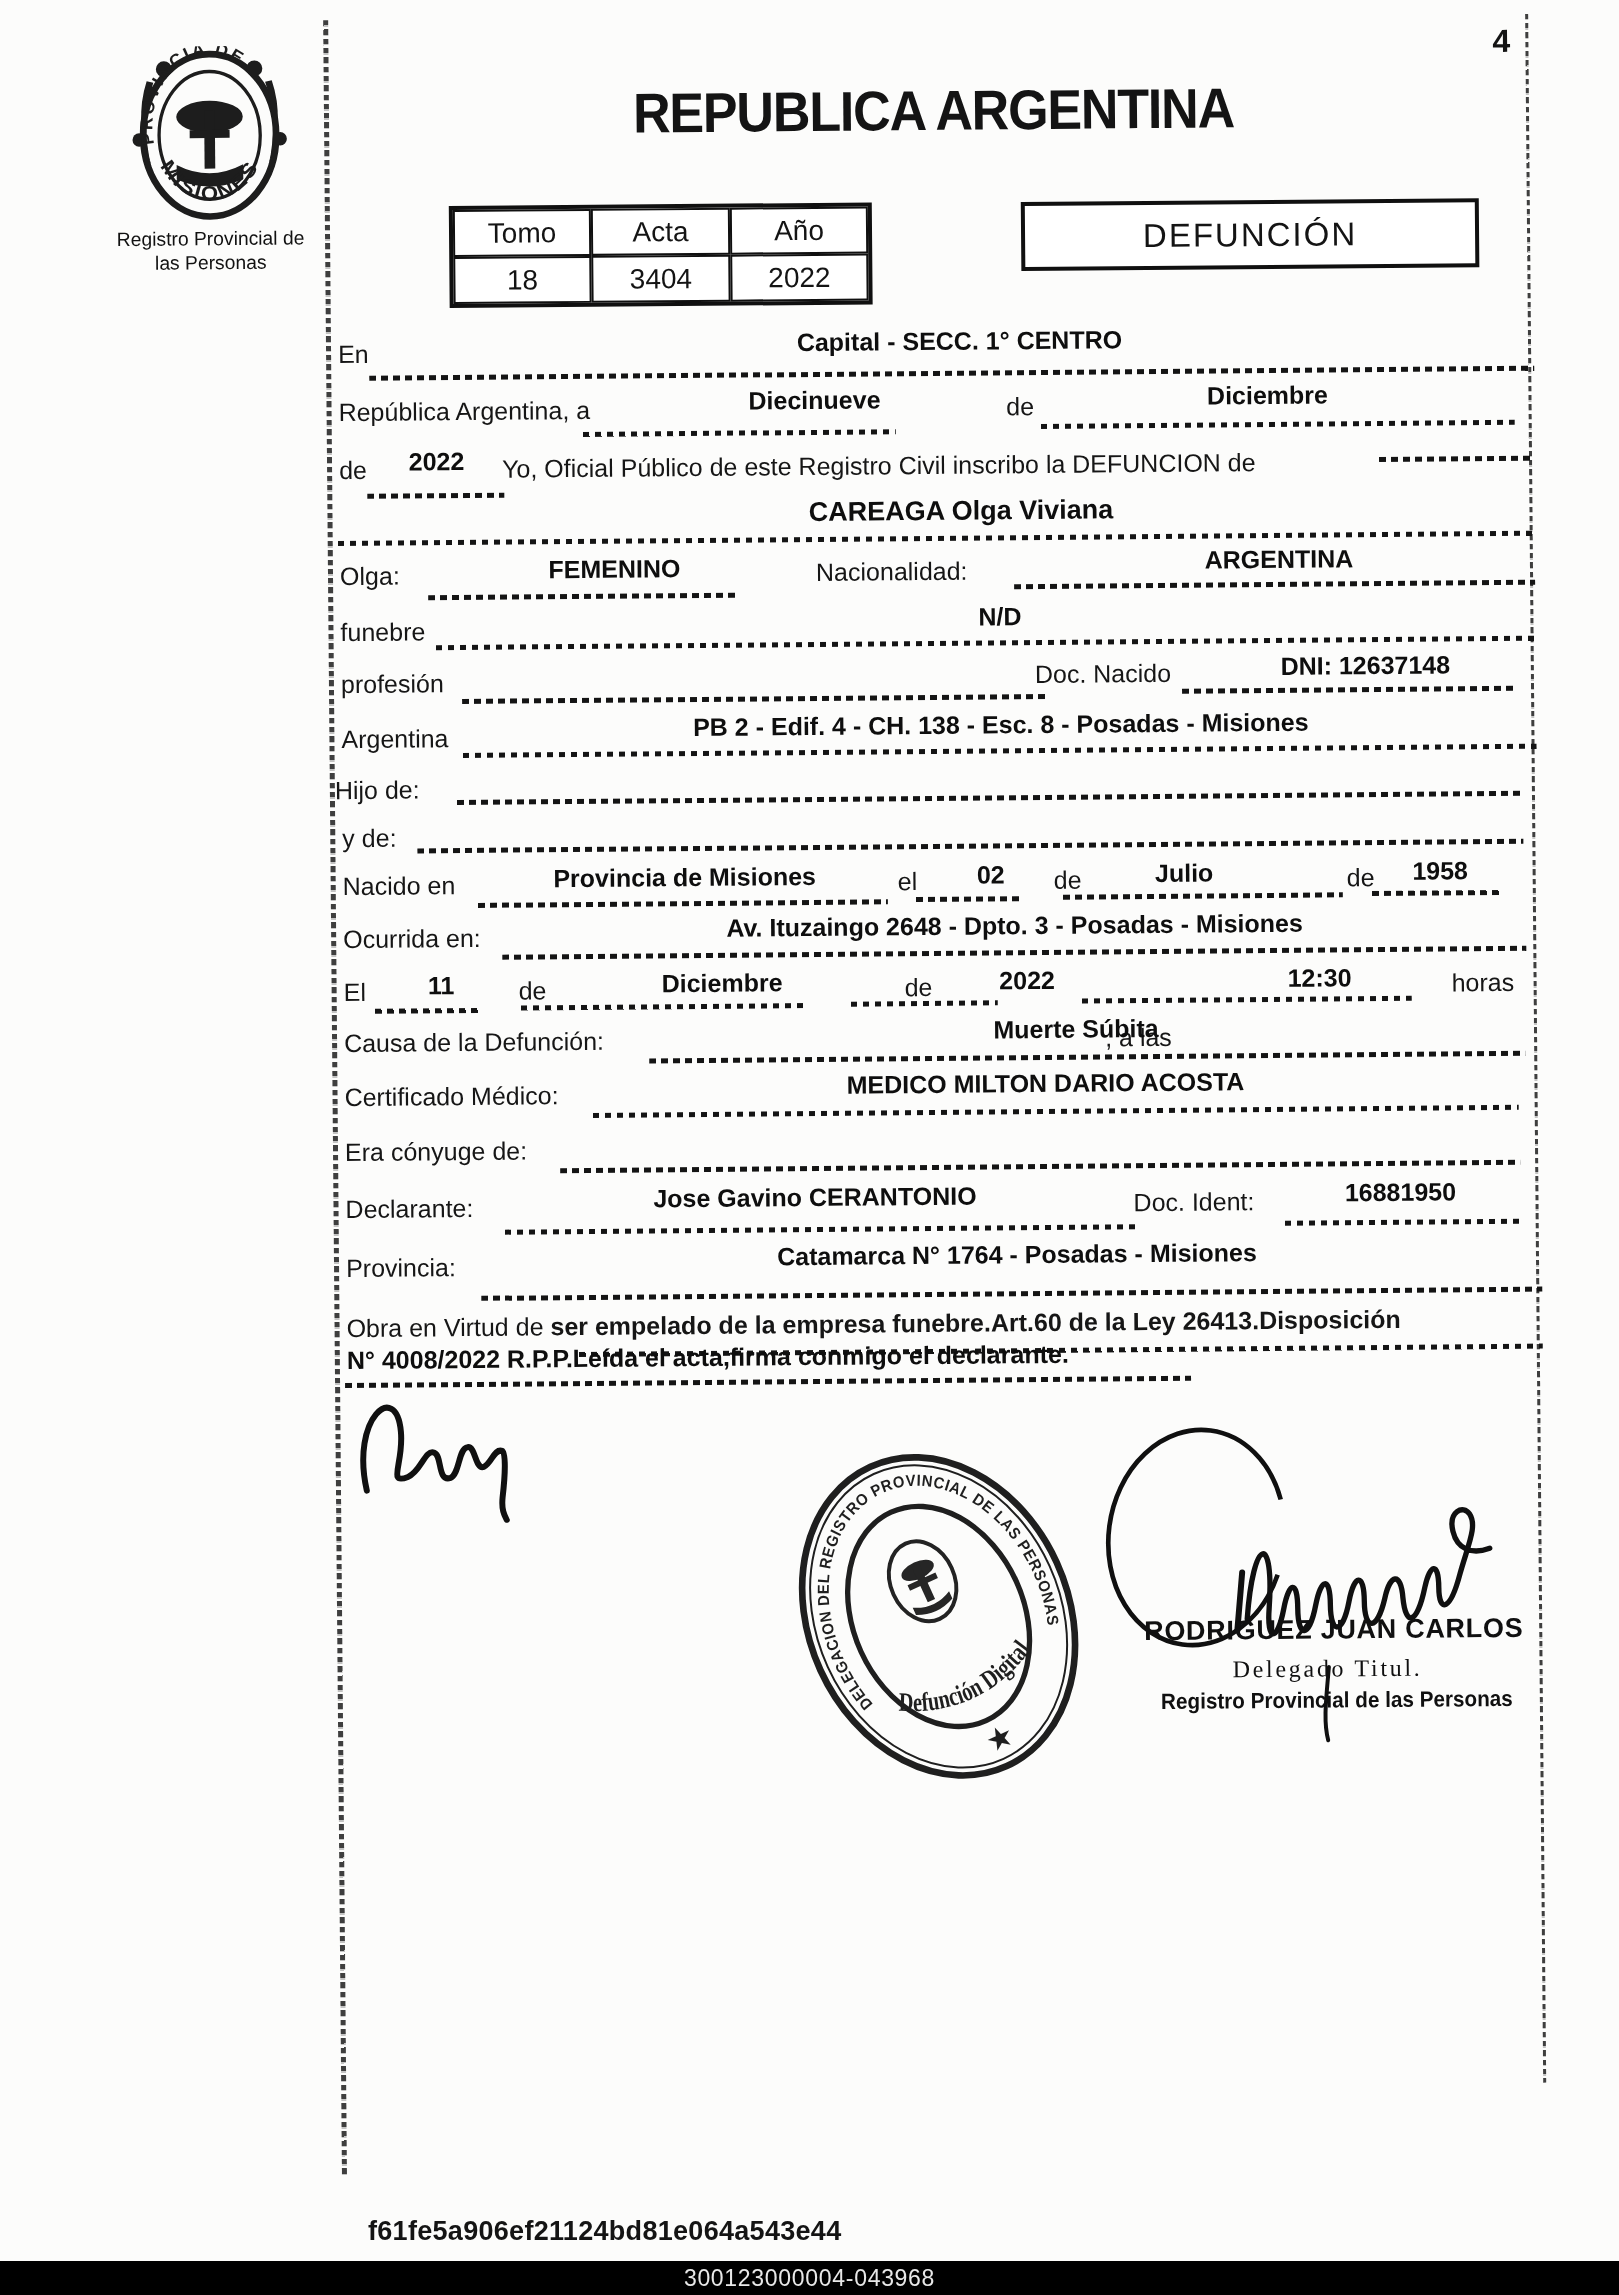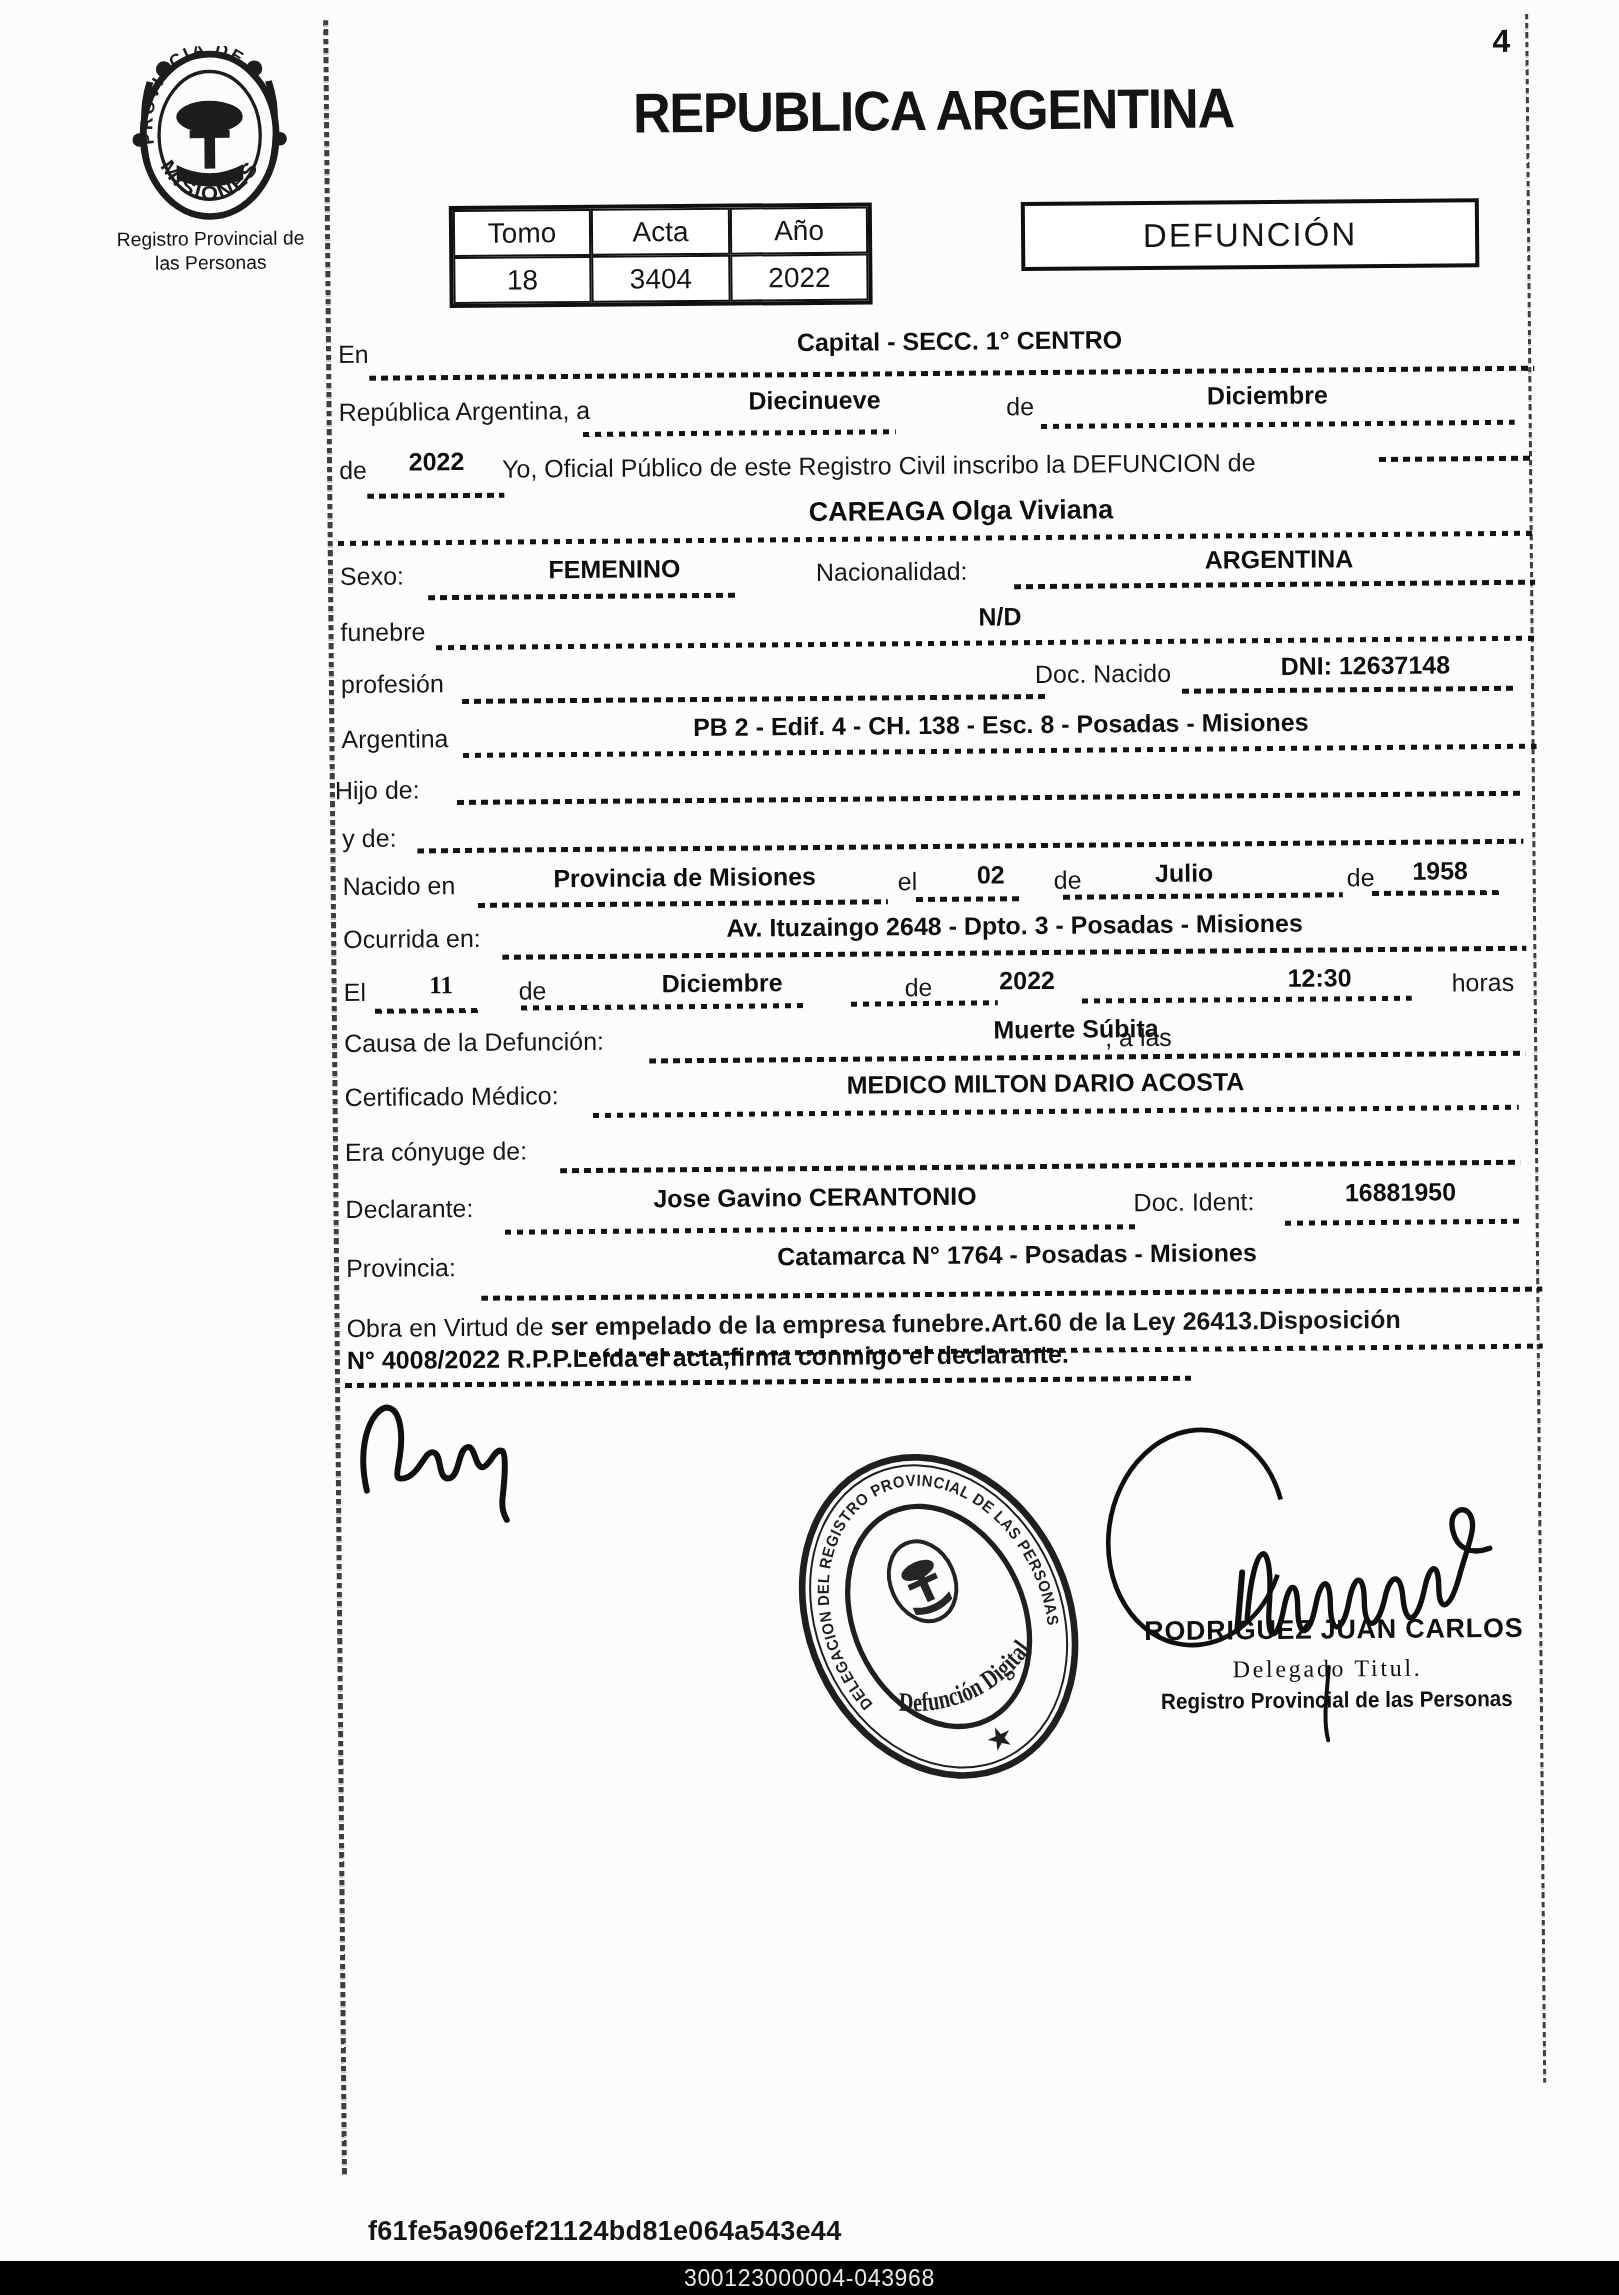--- a/index.html
+++ b/index.html
@@ -103,21 +103,21 @@
 
   <div class="lbl" style="left:345px;top:452px;">de</div>
   <div class="val ctr" style="left:376px;top:444px;width:133px;">2022</div>
   <div class="lbl" style="left:508px;top:452px;">Yo, Oficial Público de este Registro Civil inscribo la DEFUNCION de</div>
   <div class="dots" style="left:1385px;top:462px;width:155px;"></div>
   <div class="dots" style="left:373px;top:490px;width:137px;"></div>
 
   <div class="val ctr" style="left:700px;top:497px;width:533px;font-size:27px;">CAREAGA Olga Viviana</div>
   <div class="dots" style="left:343px;top:537px;width:1198px;"></div>
 
-  <div class="lbl" style="left:345px;top:558px;">Sexo:</div>
+  <div class="lbl" style="left:345px;top:558px;">Olga:</div>
   <div class="val ctr" style="left:453px;top:553px;width:333px;">FEMENINO</div>
   <div class="lbl" style="left:821px;top:558px;">Nacionalidad:</div>
   <div class="val ctr" style="left:1084px;top:549px;width:400px;">ARGENTINA</div>
   <div class="dots" style="left:433px;top:592px;width:307px;"></div>
   <div class="dots" style="left:1019px;top:586px;width:521px;"></div>
 
   <div class="lbl" style="left:345px;top:614px;">funebre</div>
   <div class="val ctr" style="left:871px;top:604px;width:267px;">N/D</div>
   <div class="dots" style="left:440px;top:642px;width:1101px;"></div>
 
@@ -147,21 +147,21 @@
   <div class="dots" style="left:480px;top:900px;width:410px;"></div>
   <div class="dots" style="left:918px;top:898px;width:104px;"></div>
   <div class="dots" style="left:1065px;top:897px;width:280px;"></div>
   <div class="dots" style="left:1374px;top:896px;width:128px;"></div>
 
   <div class="lbl" style="left:345px;top:921px;">Ocurrida en:</div>
   <div class="val ctr" style="left:550px;top:913px;width:933px;">Av. Ituzaingo 2648 - Dpto. 3 - Posadas - Misiones</div>
   <div class="dots" style="left:504px;top:952px;width:1024px;"></div>
 
   <div class="lbl" style="left:345px;top:974px;">El</div>
-  <div class="val ctr" style="left:396px;top:968px;width:93px;font-family:Liberation Serif, serif;">11</div>
+  <div class="val ctr" style="left:396px;top:968px;width:93px;">11</div>
   <div class="lbl" style="left:520px;top:974px;">de</div>
   <div class="val ctr" style="left:590px;top:968px;width:267px;">Diciembre</div>
   <div class="lbl" style="left:906px;top:974px;">de</div>
   <div class="val ctr" style="left:962px;top:968px;width:133px;">2022</div>
   <div class="lbl" style="left:1106px;top:1026px;">, a las</div>
   <div class="val ctr" style="left:1241px;top:968px;width:160px;">12:30</div>
   <div class="lbl" style="left:1453px;top:974px;">horas</div>
   <div class="dots" style="left:376px;top:1005px;width:104px;"></div>
   <div class="dots" style="left:522px;top:1003px;width:287px;"></div>
   <div class="dots" style="left:852px;top:1002px;width:147px;"></div>

